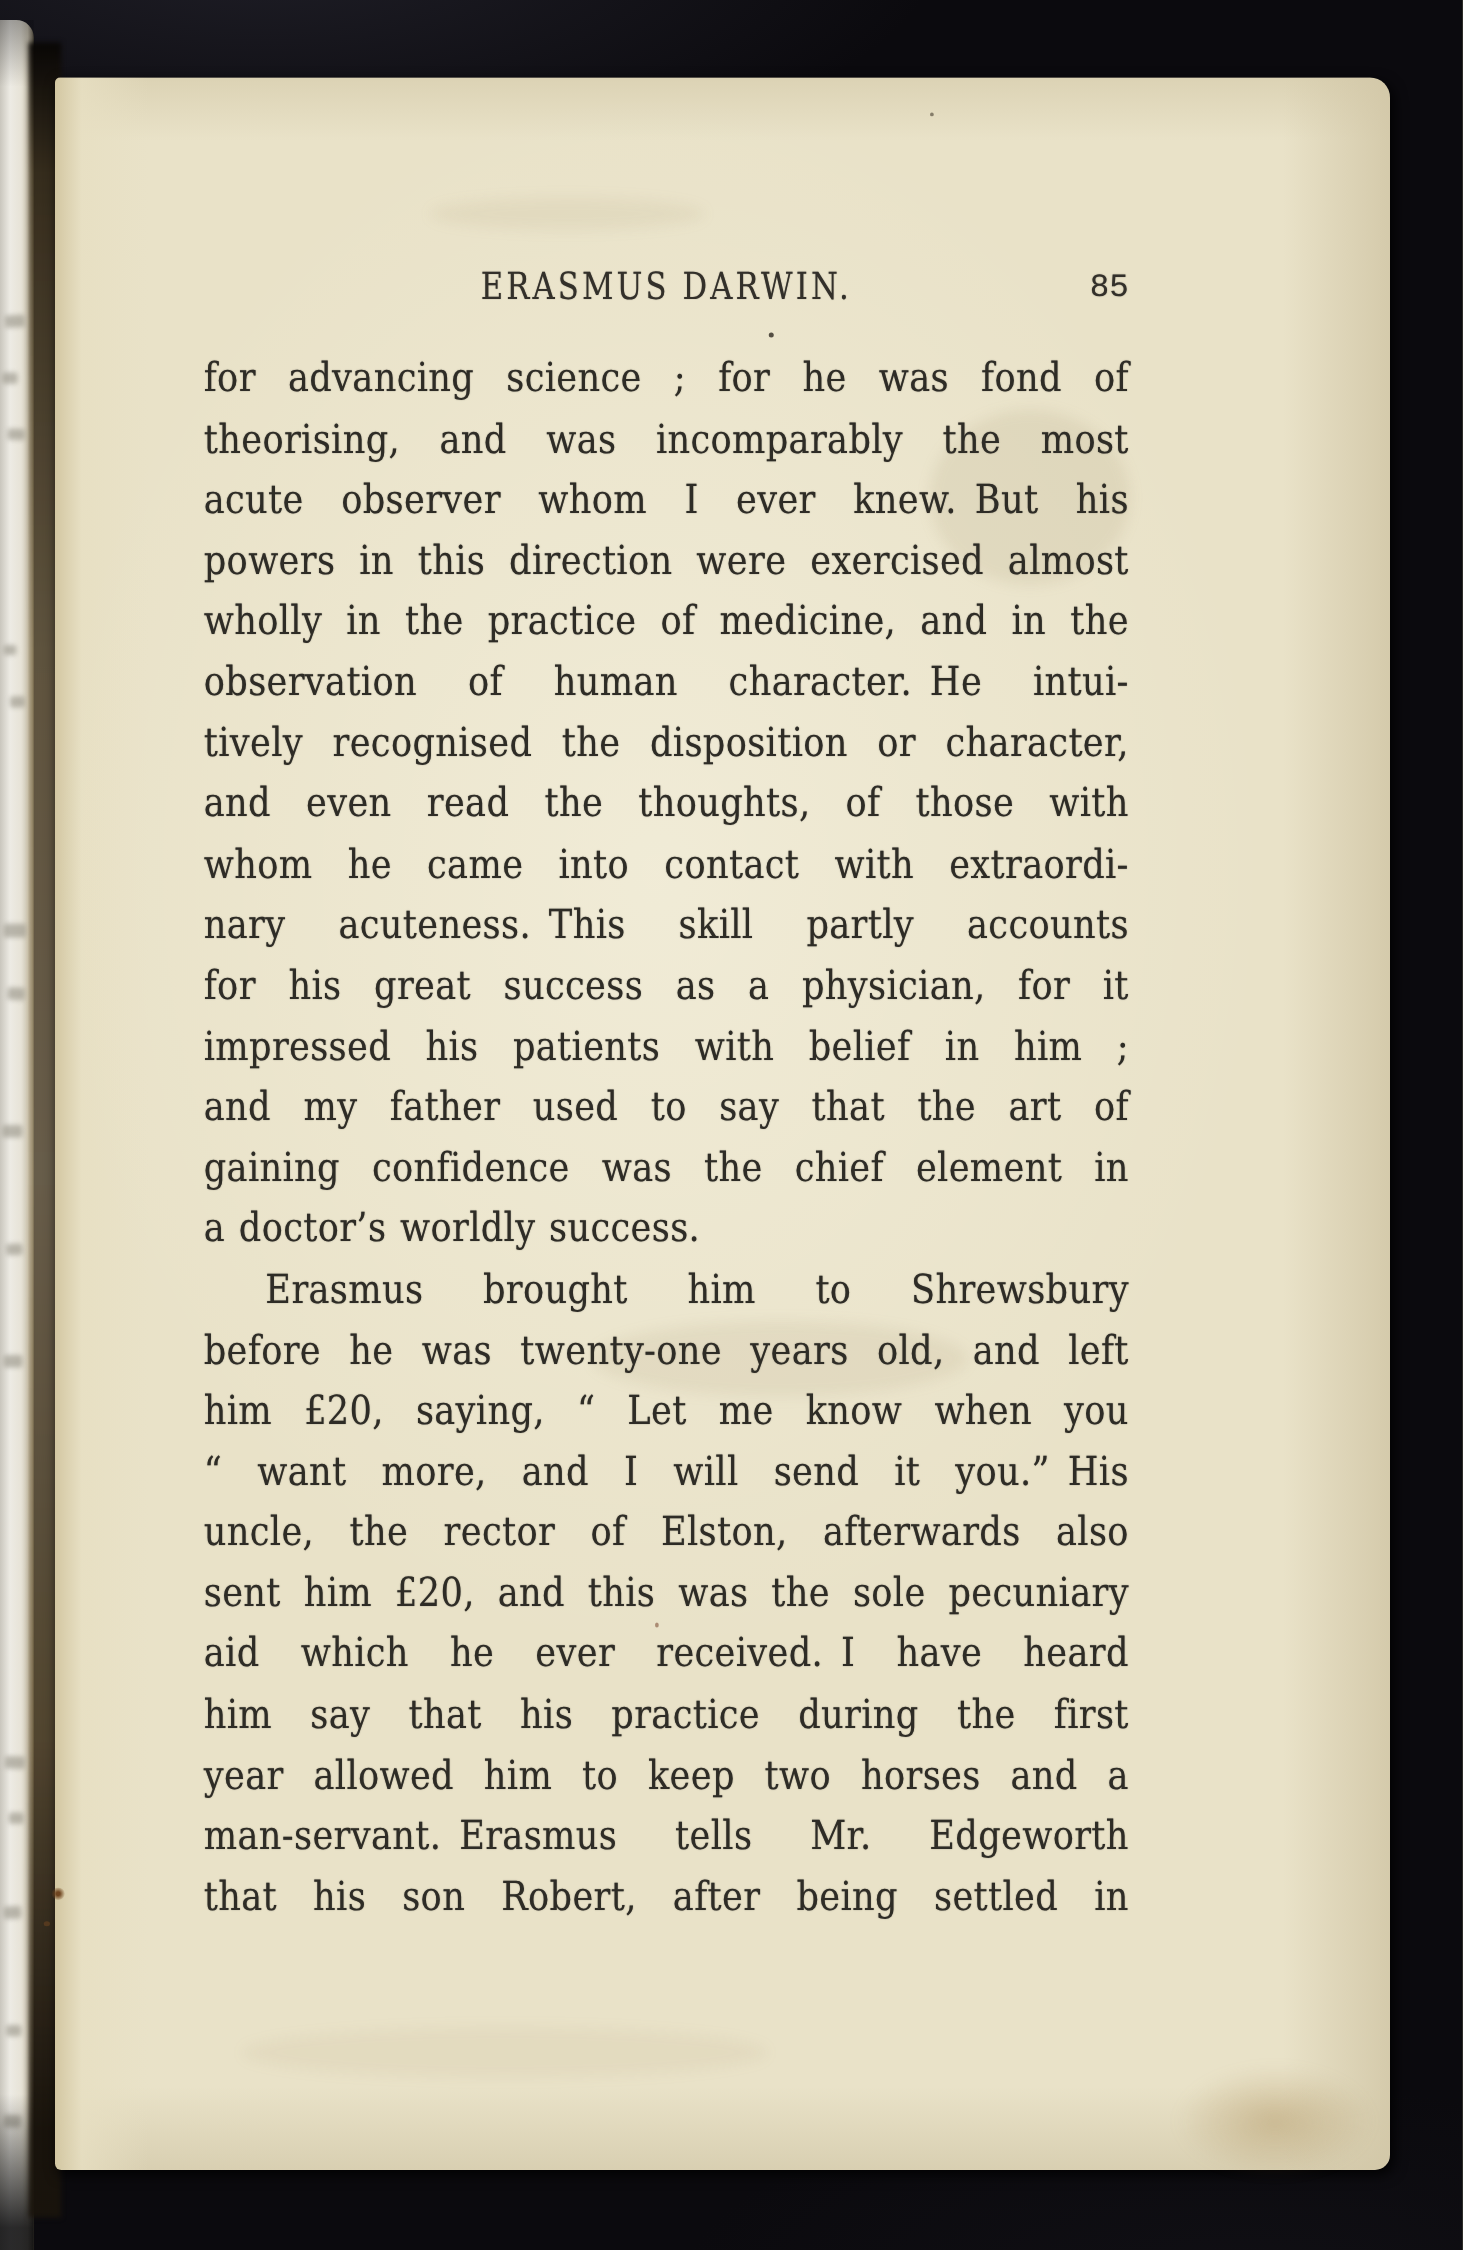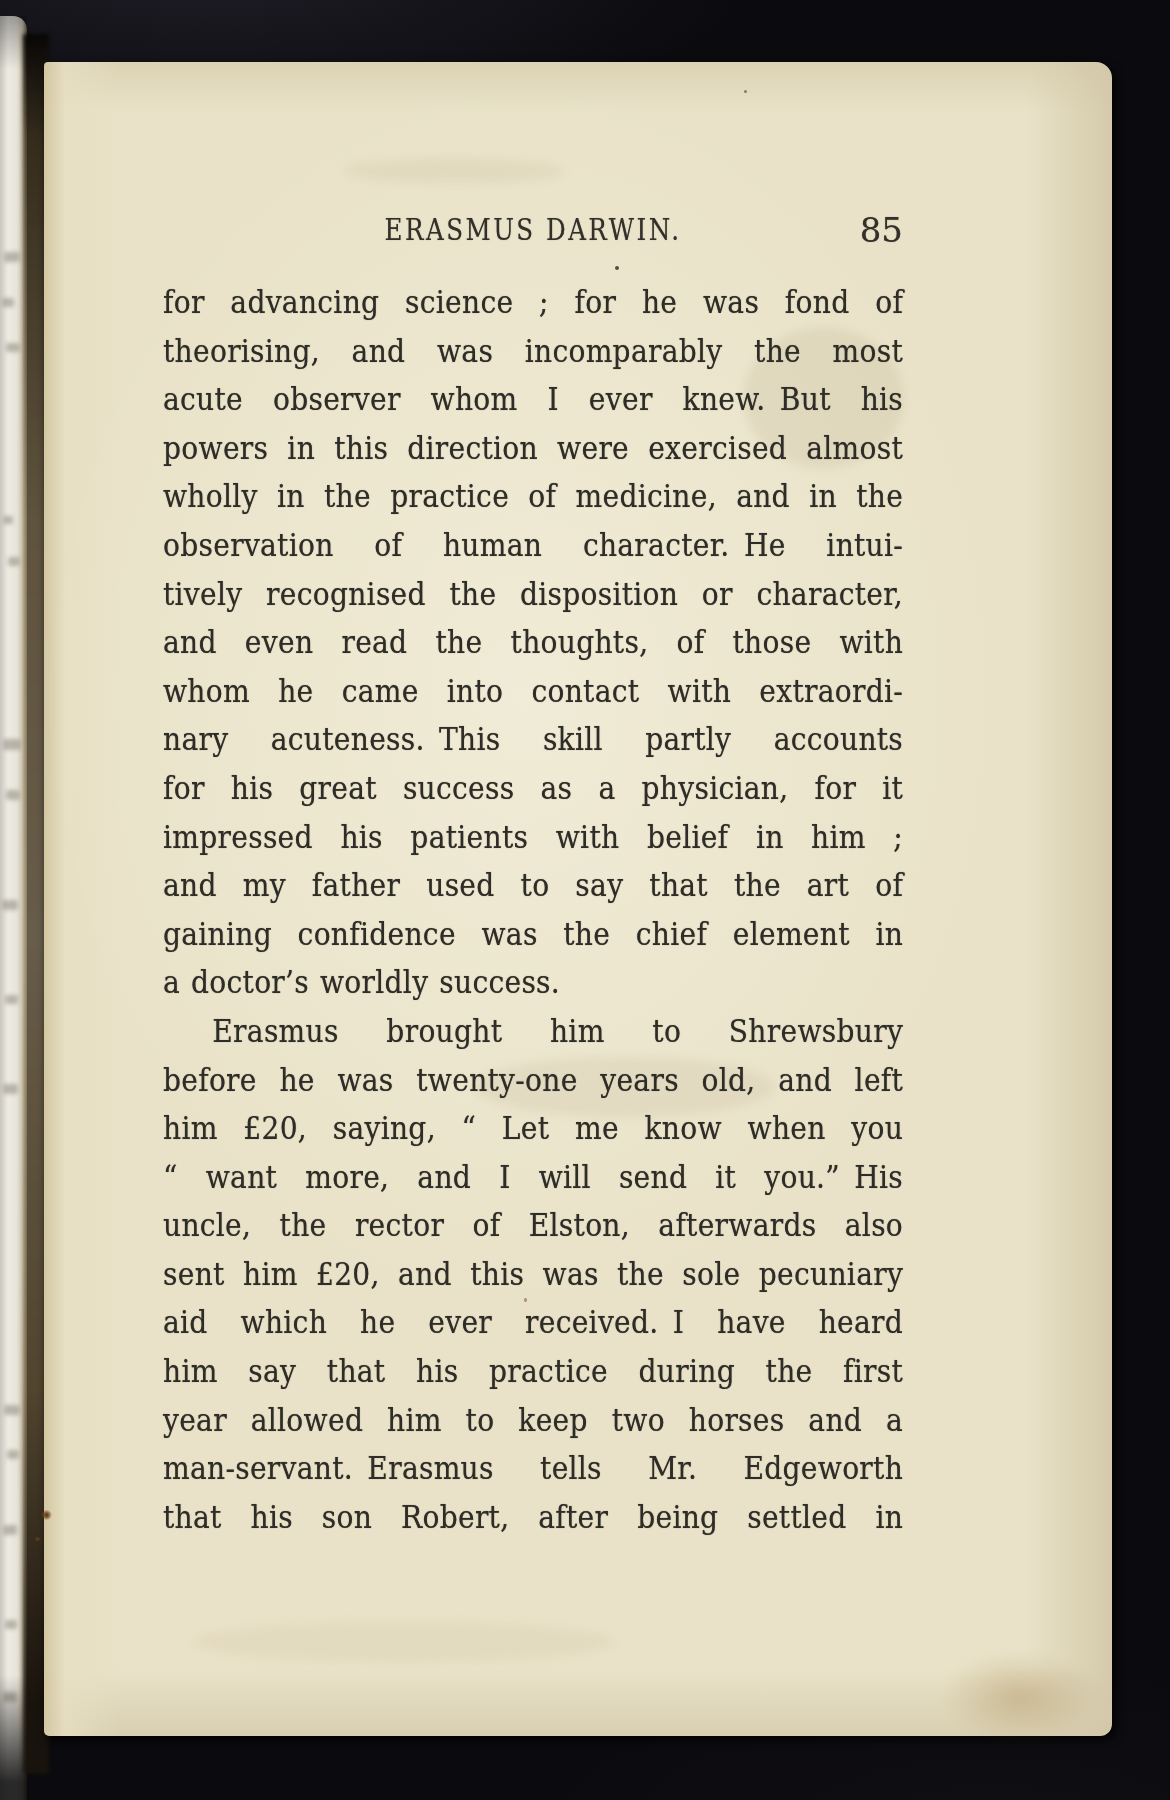--- a/index.html
+++ b/index.html
@@ -74,22 +74,23 @@
     box-shadow:-9px 24px 0 -3px rgba(111,69,32,.55);}
   
   .header-row{position:absolute;left:119px;top:150px;width:740px;height:40px;color:#33302a;}
   .header-title{
     display:inline-block;width:100%;text-align:center;
     font-size:30px;line-height:36px;letter-spacing:3px;
     transform:scaleX(.82);transform-origin:center top;
     text-shadow:0 0 1px rgba(51,48,42,.55);
   }
   .page-num{
-    position:absolute;right:0;top:0;font-size:34px;line-height:36px;
+    position:absolute;right:0;top:0;font-size:26px;line-height:36px;
     text-shadow:0 0 1px rgba(51,48,42,.55);
+    font-family:Liberation Mono, monospace;
   }
   .bodytext{
     position:absolute;left:119px;top:216px;width:841px;
     transform:scaleX(.88);transform-origin:left top;
     color:#2e2c26;font-size:32px;letter-spacing:.3px;word-spacing:2px;
     text-shadow:0 0 1px rgba(46,44,38,.6);
   }
   .ln{line-height:48.6px;text-align:justify;text-align-last:justify;white-space:normal;}
   .ln.end{text-align-last:left;}
   .ln.indent{text-indent:56px;}

